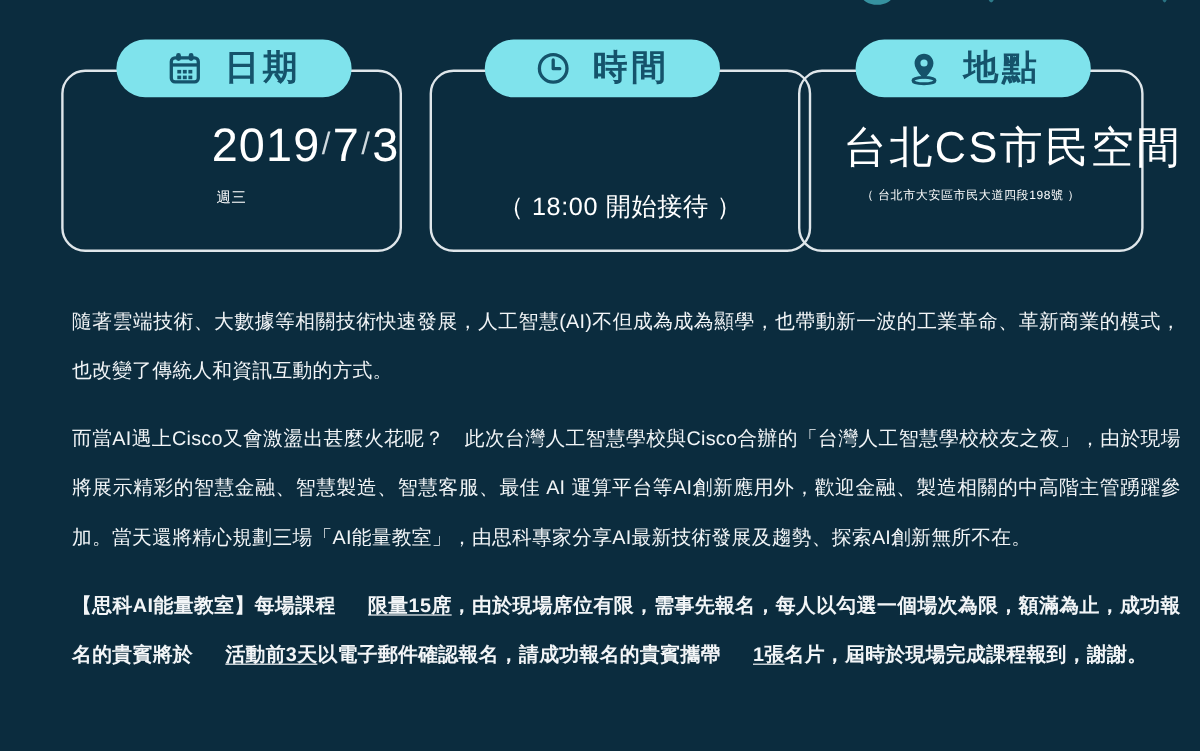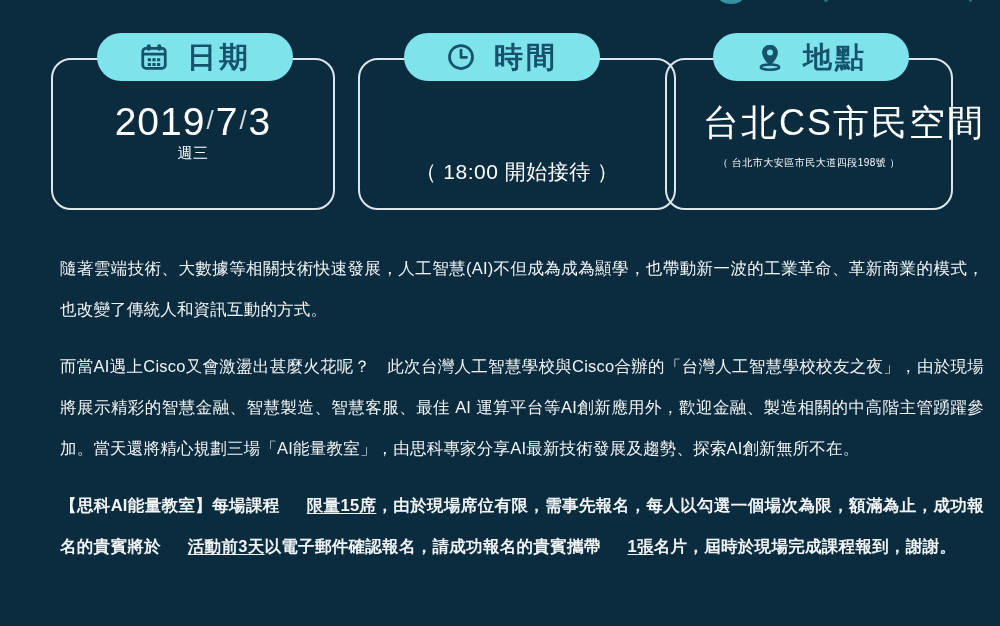--- a/index.html
+++ b/index.html
@@ -83,42 +83,42 @@
     line-height: 1;
     color: #15536b;
     text-align: right;
   }
   .badge-icon { display: flex; align-items: center; line-height: 0; }
 
   .card-main {
     position: absolute;
     left: 0; right: 0;
     top: 42px;
-    text-align: center;
+    text-align: right;
     font-size: 39px;
     font-weight: 300;
     letter-spacing: 1px;
     color: #ffffff;
     line-height: 1.05;
     white-space: nowrap;
   }
   .card.place .card-main { font-size: 36px; letter-spacing: 2px; top: 44px; padding-left: 36px; }
   .card-main .sep {
     font-size: 26px;
     color: #cfd9de;
     vertical-align: 6px;
     padding: 0 1px;
   }
 
   .card-sub {
     position: absolute;
     left: 0; right: 0;
-    top: 84px;
+    top: 96px;
     text-align: center;
-    font-size: 15px;
+    font-size: 12px;
     color: #ffffff;
     letter-spacing: .5px;
     white-space: nowrap;
   }
   .card.time .card-sub  { top: 98px; font-size: 21px; }
   .card.place .card-sub { top: 96px; font-size: 10px; }
 
   
   .body-copy {
     position: absolute;

